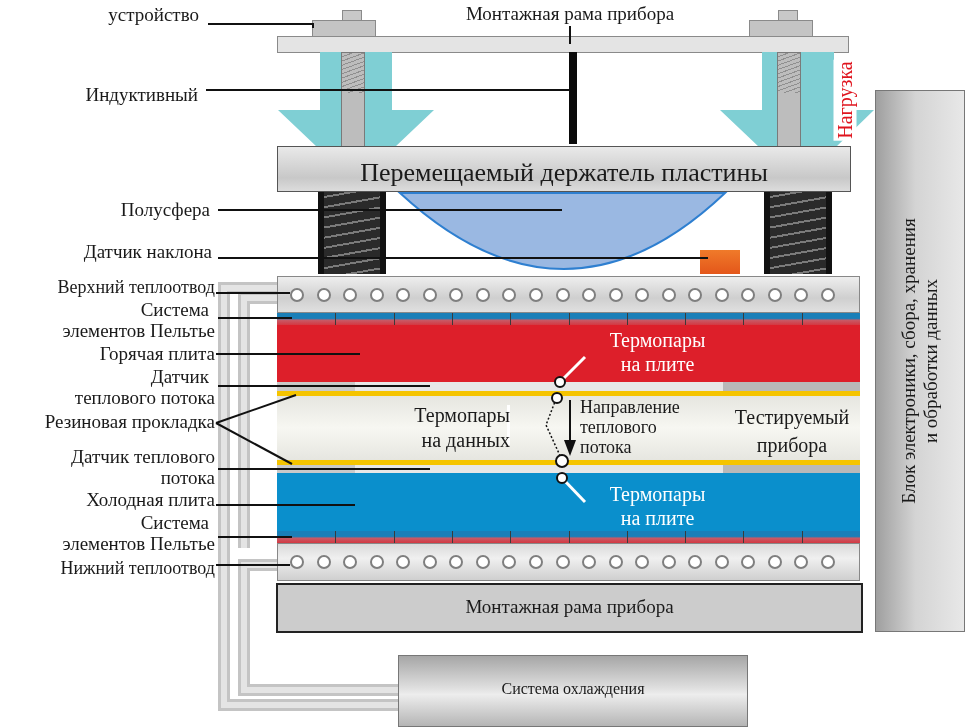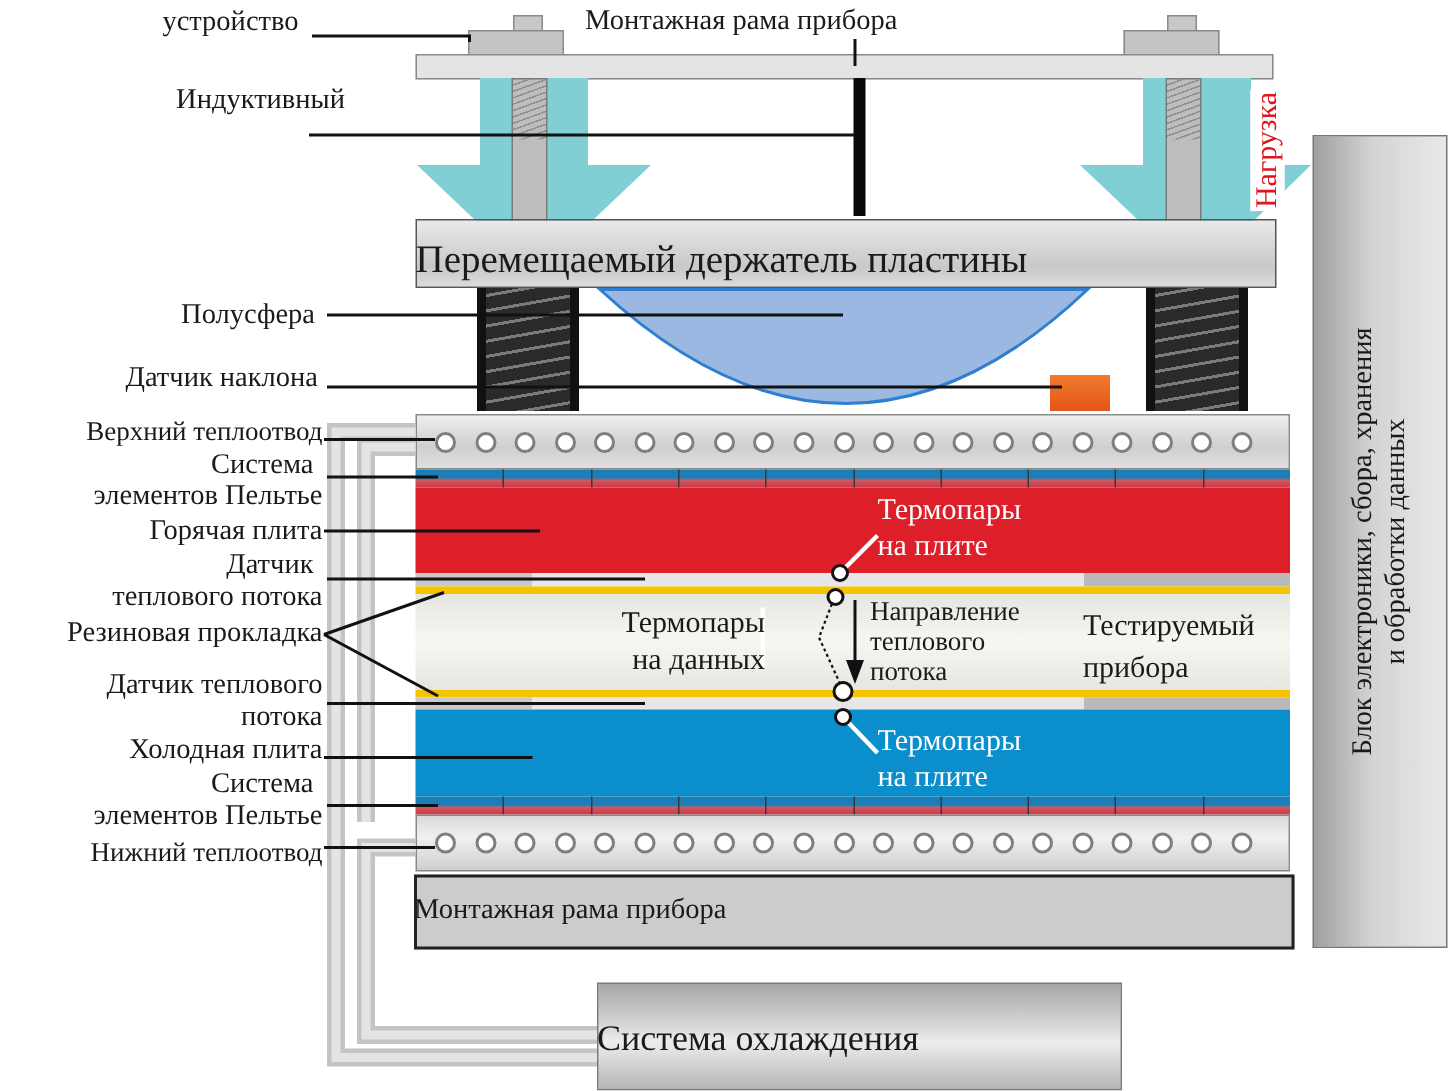--- a/index.html
+++ b/index.html
@@ -1,20 +1,20 @@
 <!DOCTYPE html>
 <html><head>
 <meta charset="utf-8">
 <style>
   html, body { margin:0; padding:0; background:#ffffff; }
   body { width:968px; height:727px; position:relative; overflow:hidden;
          font-family:"Liberation Serif","DejaVu Serif",serif; color:#1a1a1a; }
   .abs { position:absolute; }
   .lbl { position:absolute; font-size:19px; line-height:22px; text-align:right; white-space:nowrap; color:#1a1a1a; }
-  .ctr { position:absolute; text-align:left; white-space:nowrap; }
+  .ctr { position:absolute; text-align:center; white-space:nowrap; }
   .wtxt { color:#ffffff; font-size:20px; line-height:24px; }
   .gray-grad { background:linear-gradient(to bottom,#e9e9e9,#c8c8c8 70%,#dcdcdc); }
   .hole { position:absolute; width:14px; height:14px; border-radius:50%; background:#ffffff;
           border:2px solid #7f7f7f; box-sizing:border-box; }
   svg { position:absolute; left:0; top:0; overflow:visible; }
 </style>
 </head>
 <body>
 
 <div class="abs" style="left:342px;top:10px;width:18px;height:11px;background:#c8c8c8;border:1px solid #8a8a8a;"></div>
@@ -140,35 +140,35 @@
 <div class="ctr" style="left:276px;top:596px;width:587px;font-size:19px;">Монтажная рама прибора</div>
 
 <div class="abs" style="left:875px;top:90px;width:90px;height:542px;background:linear-gradient(to right,#9f9f9f,#d4d4d4 45%,#e8e8e8);border:1px solid #777;box-sizing:border-box;">
   <div style="position:absolute;left:50%;top:50%;transform:translate(-50%,-50%) rotate(-90deg);text-align:center;font-size:19px;line-height:22px;white-space:nowrap;">
     <div>Блок электроники, сбора, хранения</div>
     <div>и обработки данных</div>
   </div>
 </div>
 
 <div class="abs" style="left:398px;top:655px;width:350px;height:72px;background:linear-gradient(to bottom,#a6a6a6,#dedede 45%,#ededed 55%,#b5b5b5);border:1px solid #777;box-sizing:border-box;"></div>
-<div class="ctr" style="left:398px;top:680px;width:350px;font-size:24px;">Система охлаждения</div>
+<div class="ctr" style="left:398px;top:680px;width:350px;font-size:16px;">Система охлаждения</div>
 
 <svg width="968" height="727">
   <path d="M277,288 H224 V705 H398" fill="none" stroke="#c4c4c4" stroke-width="12"></path>
   <path d="M277,288 H224 V705 H398" fill="none" stroke="#e4e4e4" stroke-width="6"></path>
   <path d="M277,565 H244 V690 H398" fill="none" stroke="#c4c4c4" stroke-width="12"></path>
   <path d="M277,565 H244 V690 H398" fill="none" stroke="#e4e4e4" stroke-width="6"></path>
   <path d="M277,298 H244 V548" fill="none" stroke="#c4c4c4" stroke-width="12"></path>
   <path d="M277,298 H244 V548" fill="none" stroke="#e4e4e4" stroke-width="6"></path>
 </svg>
 
 <div class="lbl" style="left:0;top:4px;width:203px;text-align:right;">
   <div style="margin-right:4px;">устройство</div>
 </div>
-<div class="lbl" style="left:0;top:56px;width:248px;padding-left:32px;">
+<div class="lbl" style="left:0;top:84px;width:248px;">
   <div style="margin-right:50px;">Индуктивный</div>
 </div>
 <div class="lbl" style="left:0;top:199px;width:210px;">Полусфера</div>
 <div class="lbl" style="left:0;top:241px;width:212px;">Датчик наклона</div>
 <div class="lbl" style="left:0;top:276px;width:215px;font-size:18px;">Верхний теплоотвод</div>
 <div class="lbl" style="left:0;top:299px;width:215px;line-height:21px;">
   <div style="margin-right:6px;">Система</div>
   <div>элементов Пельтье</div>
 </div>
 <div class="lbl" style="left:0;top:343px;width:215px;">Горячая плита</div>

